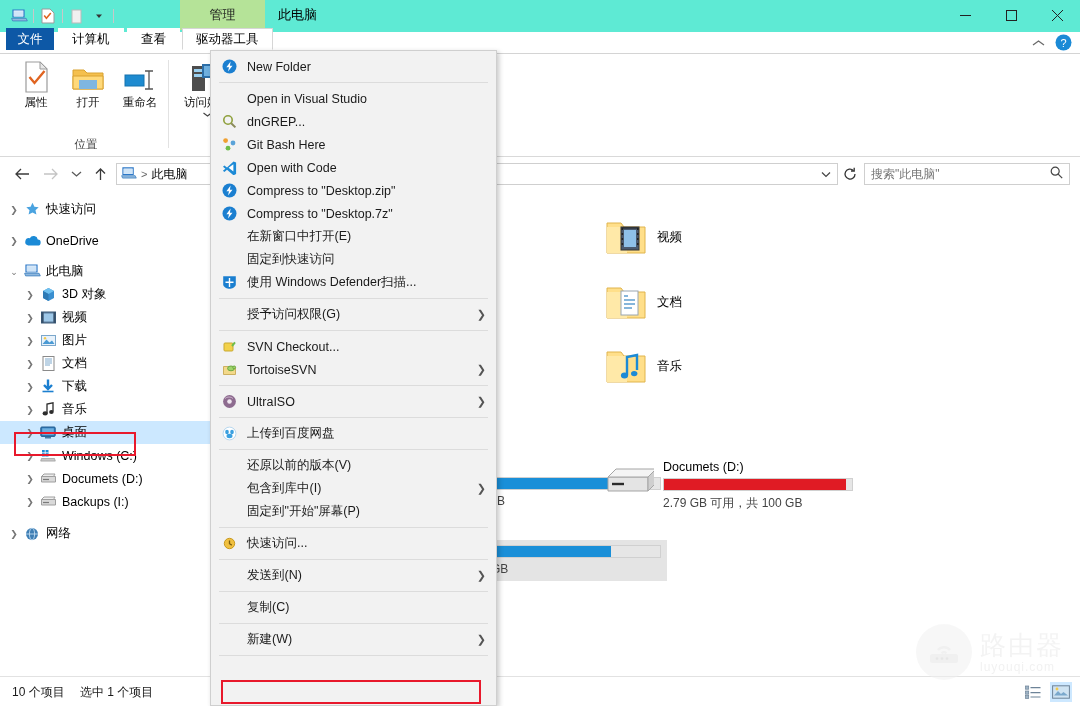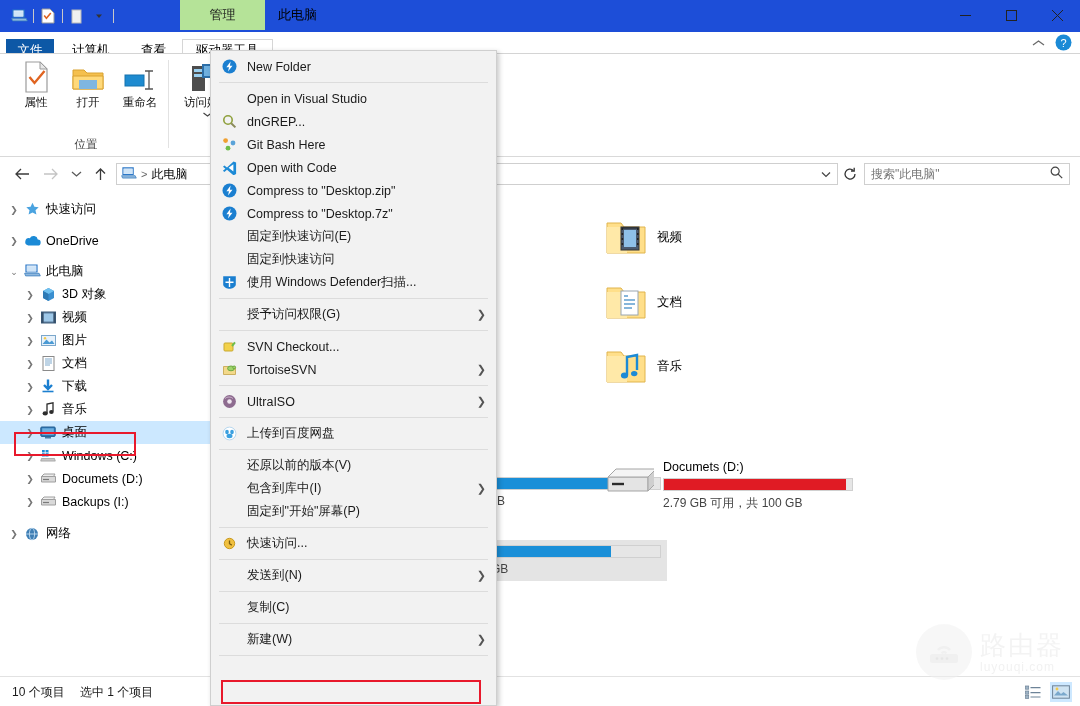--- a/index.html
+++ b/index.html
@@ -9,37 +9,37 @@
     font-family:"Liberation Sans","DejaVu Sans",sans-serif;
     font-size:12px; color:#000; background:#fff;
     overflow:hidden; position:relative;
     -webkit-font-smoothing:antialiased;
   }
 
   
   #window { position:absolute; inset:0; background:#fff; }
 
   
-  .titlebar { position:absolute; left:0; top:0; width:1080px; height:32px; background:#1d4ed8;padding-left:32px; }
+  .titlebar { position:absolute; left:0; top:0; width:1080px; height:32px; background:#5eead4;padding-left:32px; }
   .qat { position:absolute; left:8px; top:6px; display:flex; align-items:center; gap:0px; }
   .qat .qitem { width:22px; height:20px; display:flex; align-items:center; justify-content:center; }
   .qat .sep { width:1px; height:14px; background:#c8c8c8; margin:0 3px; }
 
   .ctx-tab-label {
     position:absolute; left:180px; top:0px; width:85px; height:30px;
     background:#b5e398; color:#1b1b1b; font-size:13px;
     display:flex; align-items:center; justify-content:center;
   }
   .win-title { position:absolute; left:278px; top:0; height:30px; display:flex; align-items:center; font-size:13px; color:#000; }
 
   .wctrls { position:absolute; right:0; top:0; height:30px; display:flex; }
   .wbtn { width:46px; height:30px; display:flex; align-items:center; justify-content:center; color:#222; }
 
   
-  .tabs { position:absolute; left:0; top:39px; width:1080px; height:22px; }
+  .tabs { position:absolute; left:0; top:28px; width:1080px; height:22px; }
   .tab {
     position:absolute; top:0; height:22px; padding:0 13px;
     display:flex; align-items:center; justify-content:center;
     font-size:12.5px; color:#000; background:#fff; border:1px solid transparent;
   }
   .tab.file { background:#0d58a6; color:#fff; left:6px; width:48px; padding:0; }
   .tab.t1 { left:58px;text-align:right; }
   .tab.t2 { left:127px; }
   .tab.t3 { left:182px; background:#fff; border-color:#d6d6d6; border-bottom-color:#fff; }
   .tabs-underline { position:absolute; left:0; top:53px; width:1080px; height:1px; background:#d4d4d4; }
@@ -727,21 +727,21 @@
         <svg width="15" height="15" viewBox="0 0 15 15">
             <circle cx="7.5" cy="7.5" r="7" fill="#1b7fd0"></circle>
             <path d="M8.6 2.6L4.4 8.2h2.6l-1 4.4 4.5-5.8H7.9z" fill="#fff"></path>
           </svg>
       </span>
       <span class="mlabel">Compress to "Desktop.7z"</span>
     </div>
 
     <div class="mi">
       <span class="mic"></span>
-      <span class="mlabel">固定到快速访问(E)</span>
+      <span class="mlabel">在新窗口中打开(E)</span>
     </div>
 
     <div class="mi">
       <span class="mic"></span>
       <span class="mlabel">固定到快速访问</span>
     </div>
 
 
     <div class="mi">
       <span class="mic">

